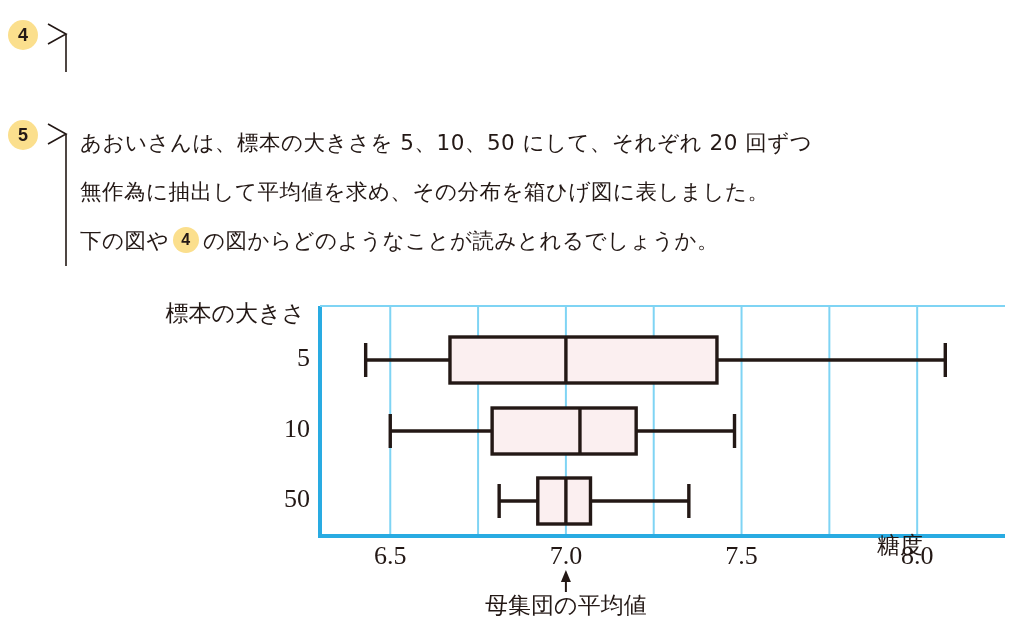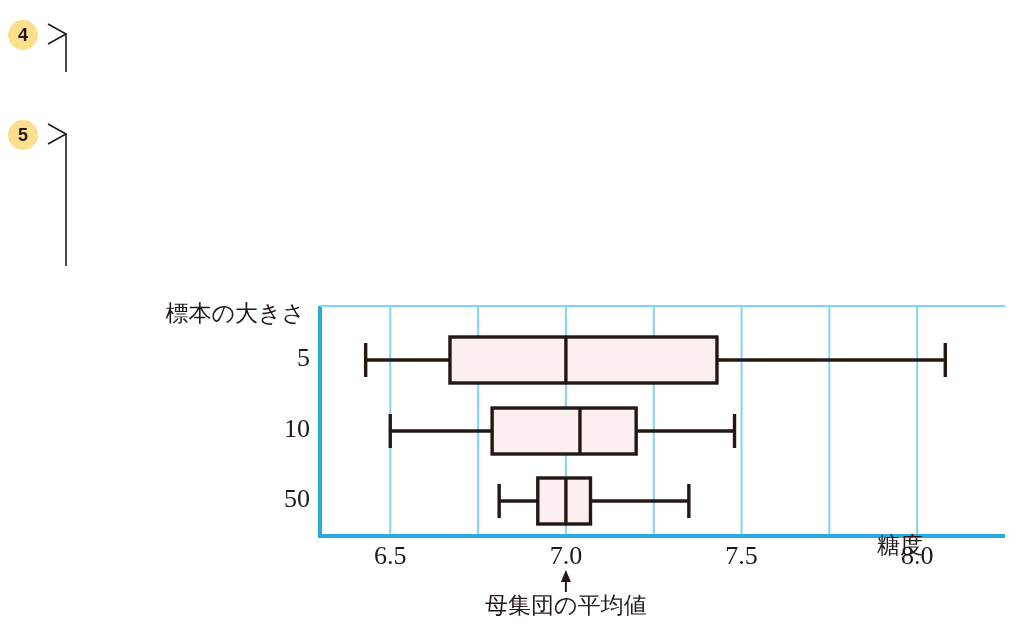--- a/index.html
+++ b/index.html
@@ -110,20 +110,27 @@
 </div>
 
 <div class="qblock" id="q5">
   <span class="circ-num q-marker">5</span>
   <span class="bracket">
     <svg width="30" height="150" viewBox="0 0 30 150">
       <path d="M2 6 L20 16 L2 26" fill="none" stroke="#231815" stroke-width="1.6"></path>
       <path d="M20 16 L20 148" fill="none" stroke="#231815" stroke-width="1.6"></path>
     </svg>
   </span>
+  <span class="q-body">
+    <span class="line">あおいさんは、標本の大きさを 5、10、50 にして、それぞれ 20 回ずつ</span>
+    <span class="line">無作為に抽出して平均値を求め、その分布を箱ひげ図に表しました。</span>
+    <span class="line">
+      <span>下の図や</span><span class="circ-num small circ-inline">4</span><span>の図からどのようなことが読みとれるでしょうか。</span>
+    </span>
+  </span>
 </div>
 
 <div id="chart-area">
   <svg id="chart-svg" width="1024" height="346" viewBox="0 0 1024 346">
 
     <text class="jp-text" id="ylabel" x="300" y="33" text-anchor="end" font-size="23">標本の大きさ</text>
 
     <text class="axis-text" id="cat0" x="305" y="78" text-anchor="end" font-size="26">5</text>
     <text class="axis-text" id="cat1" x="305" y="149" text-anchor="end" font-size="26">10</text>
     <text class="axis-text" id="cat2" x="305" y="219" text-anchor="end" font-size="26">50</text>

